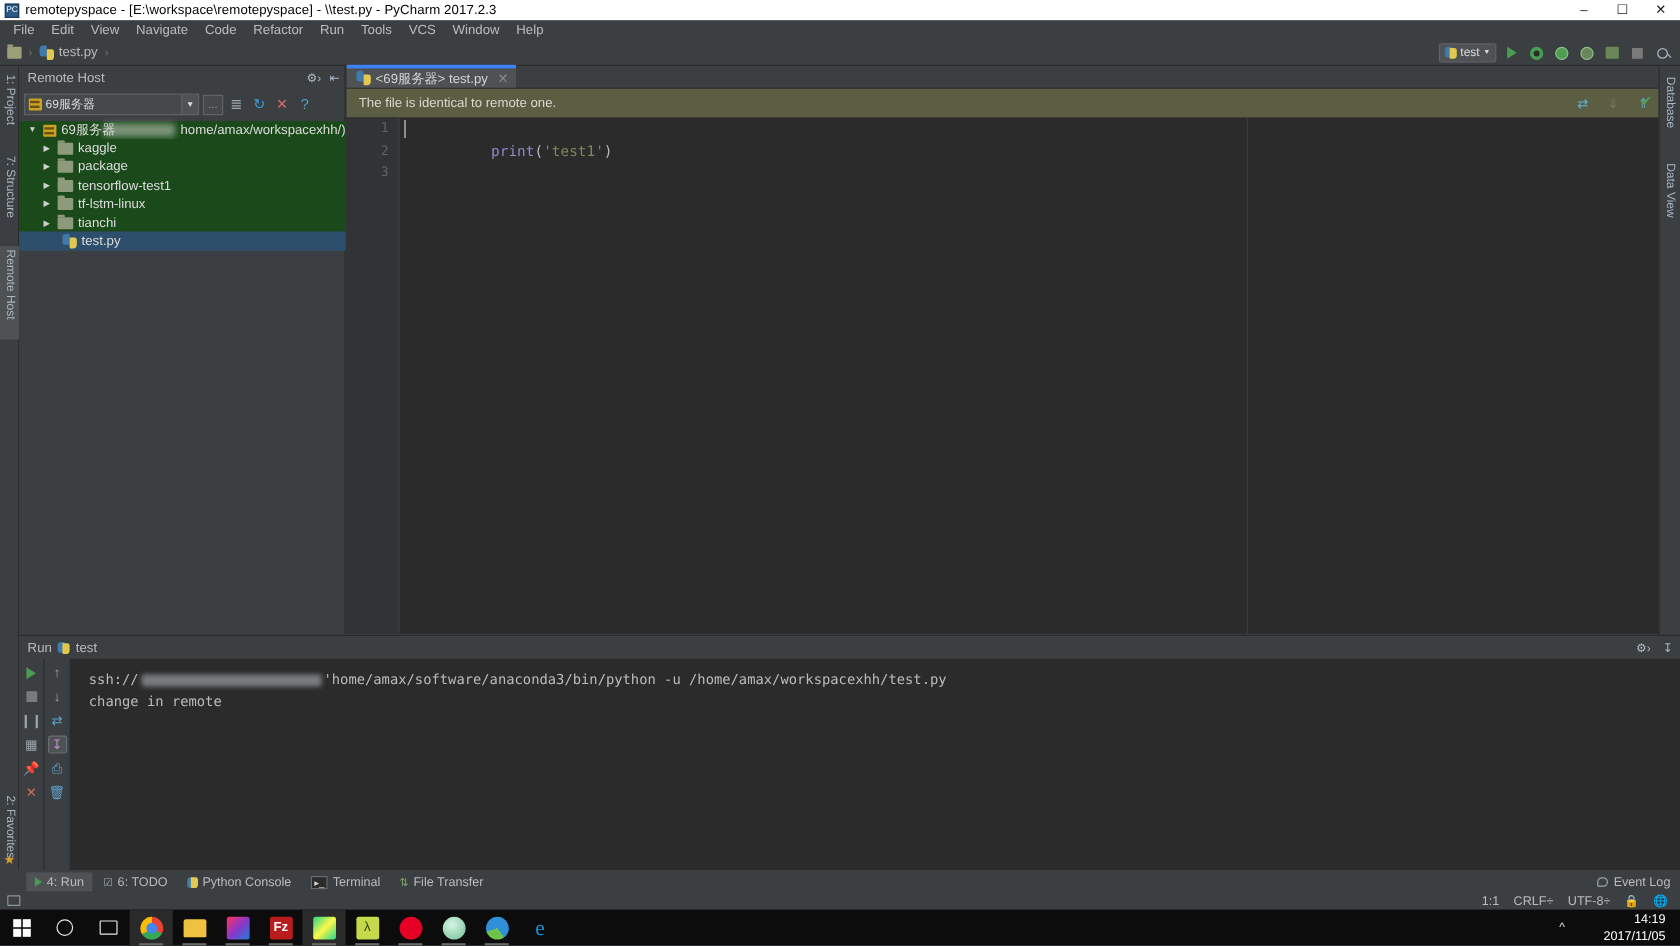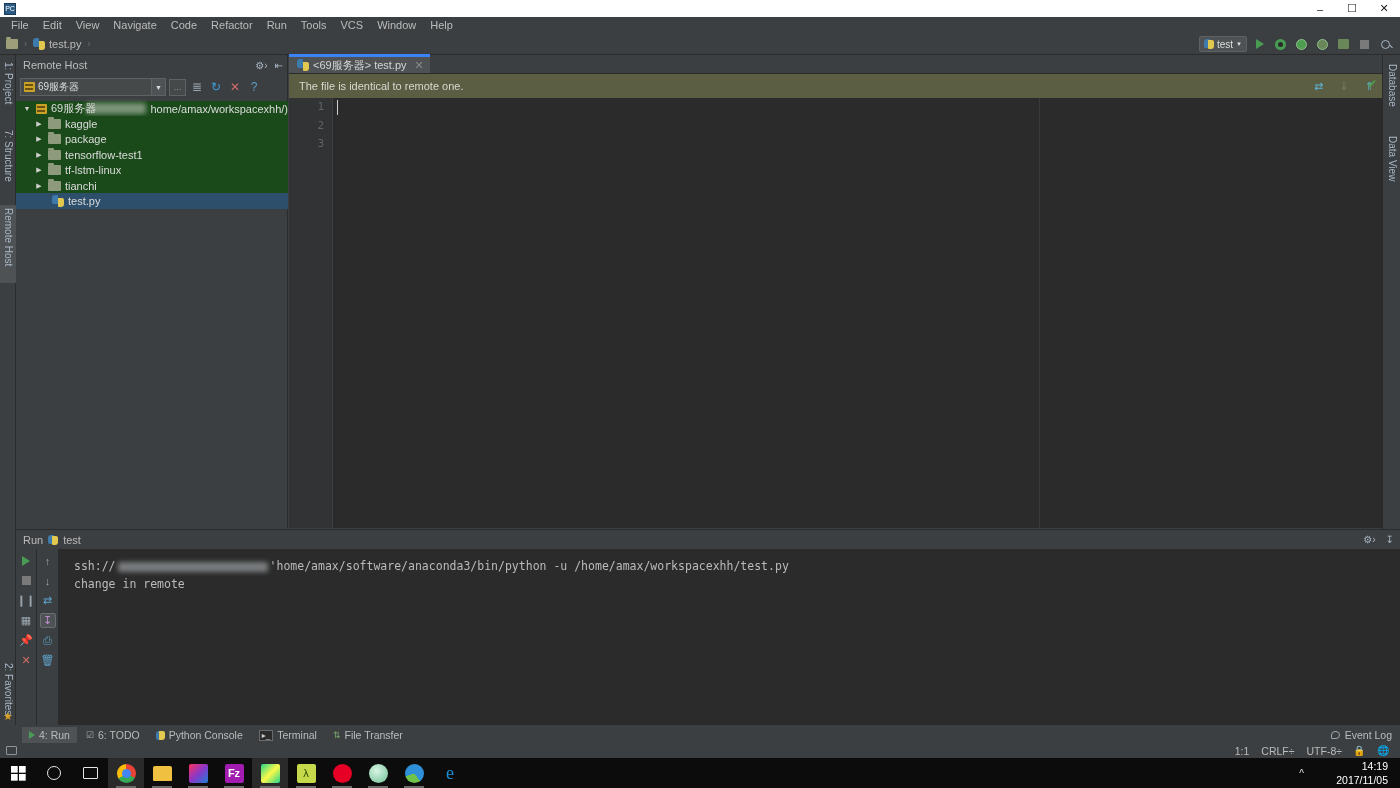--- a/index.html
+++ b/index.html
@@ -357,20 +357,21 @@
     color: #e6e6e6; font-size: 10px;
   }
 </style>
 </head>
 <body>
 
 <div class="app">
 
   <div class="titlebar">
     <div class="title-icon">PC</div>
+    <div class="title-text">remotepyspace - [E:\workspace\remotepyspace] - \\test.py - PyCharm 2017.2.3</div>
     <div class="win-btns">
       <div class="win-btn">–</div>
       <div class="win-btn">☐</div>
       <div class="win-btn close-btn">✕</div>
     </div>
   </div>
 
   <div class="menubar">
     <div class="menu-item">File</div>
     <div class="menu-item">Edit</div>
@@ -527,20 +528,23 @@
     </div>
     <div class="code-wrap">
       <div class="gut-check">✔</div>
       <div class="gutter">
         <div class="ln">1</div>
         <div class="ln">2</div>
         <div class="ln">3</div>
       </div>
       <div class="right-margin"></div>
       <div class="code-lines">
+        <div class="cl">
+          <span class="kw-fn">print</span><span class="punc">(</span><span class="str">'test1'</span><span class="punc">)</span>
+        </div>
         <div class="cl"></div>
       </div>
       <div class="caret"></div>
     </div>
   </div>
 
   <div class="run-window">
     <div class="run-head">
       <span>Run</span>
       <span class="py-ic" style="width:10px;height:10px"></span>
@@ -632,21 +636,21 @@
         <span class="rnd" style="position:absolute;inset:5px;background:#4285f4"></span>
       </span>
     </div>
     <div class="tb-item running">
       <span style="width:19px;height:15px;background:#f0c040;border-radius:2px 2px 1px 1px;display:block"></span>
     </div>
     <div class="tb-item running">
       <span style="width:19px;height:19px;background:linear-gradient(135deg,#fe315d,#8b37c9,#1b7fd4);border-radius:2px;display:block"></span>
     </div>
     <div class="tb-item running">
-      <span style="width:19px;height:19px;background:#a21caf;border-radius:2px;color:#fff;font-size:11px;text-align:center;line-height:19px;font-weight:bold;display:block">Fz</span>
+      <span style="width:19px;height:19px;background:#b91c1c;border-radius:2px;color:#fff;font-size:11px;text-align:center;line-height:19px;font-weight:bold;display:block">Fz</span>
     </div>
     <div class="tb-item act running">
       <span style="width:19px;height:19px;background:linear-gradient(135deg,#21d789,#fcf84a 50%,#21d789);border-radius:2px;display:block"></span>
     </div>
     <div class="tb-item running">
       <span style="width:19px;height:19px;background:#c6d94a;border-radius:2px;color:#2a4d00;font-size:11px;text-align:center;line-height:19px;display:block">λ</span>
     </div>
     <div class="tb-item running">
       <span class="rnd" style="width:19px;height:19px;background:#e60026;display:block"></span>
     </div>

